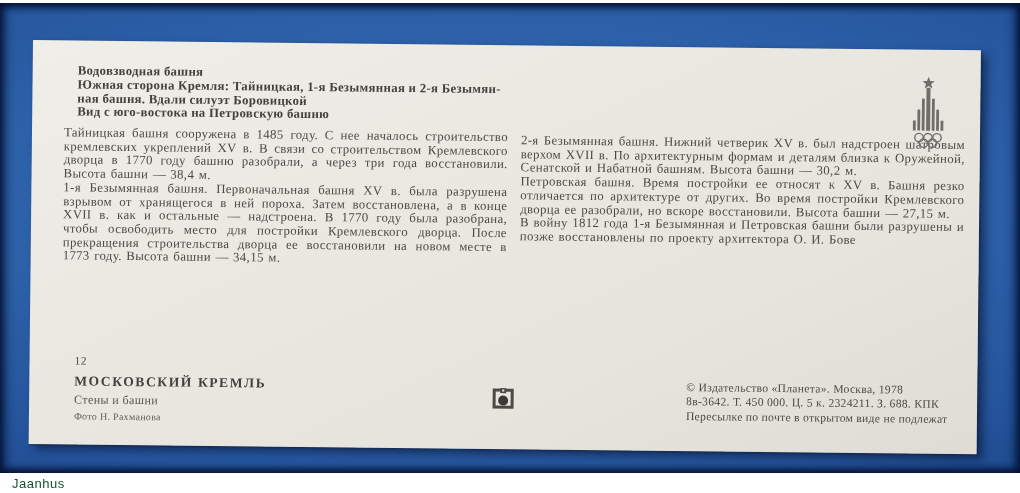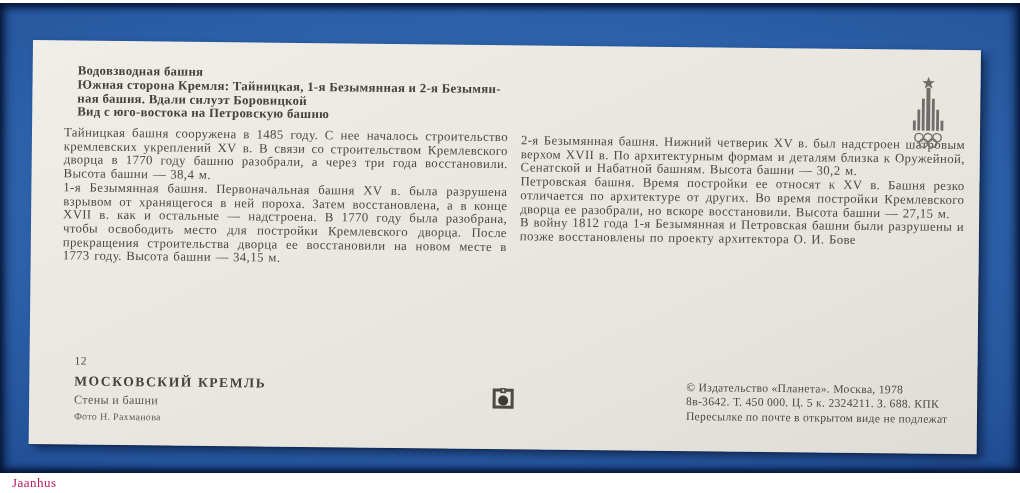--- a/index.html
+++ b/index.html
@@ -61,21 +61,21 @@
 
   .olympic{position:absolute;left:877px;top:26px;width:38px;height:74px;}
 
   
   .wm-strip{
     position:absolute;left:0;top:473px;width:1020px;height:20px;background:#ffffff;
     display:flex;justify-content:space-between;align-items:center;
     padding:0 12px;box-sizing:border-box;
     font-family:"Liberation Sans", sans-serif;
   }
-  .wm-left{font-size:13px;color:#be185d;letter-spacing:.5px;font-family:Liberation Serif, serif;}
+  .wm-left{font-size:13px;color:#14532d;letter-spacing:.5px;}
   .wm-right{font-size:17px;color:#8b5cf6;letter-spacing:1.2px;margin-top:44px;}
 </style>
 </head>
 <body>
 
 <div class="scene">
   <div class="blue-bg"></div>
 
   <div class="postcard">
 

